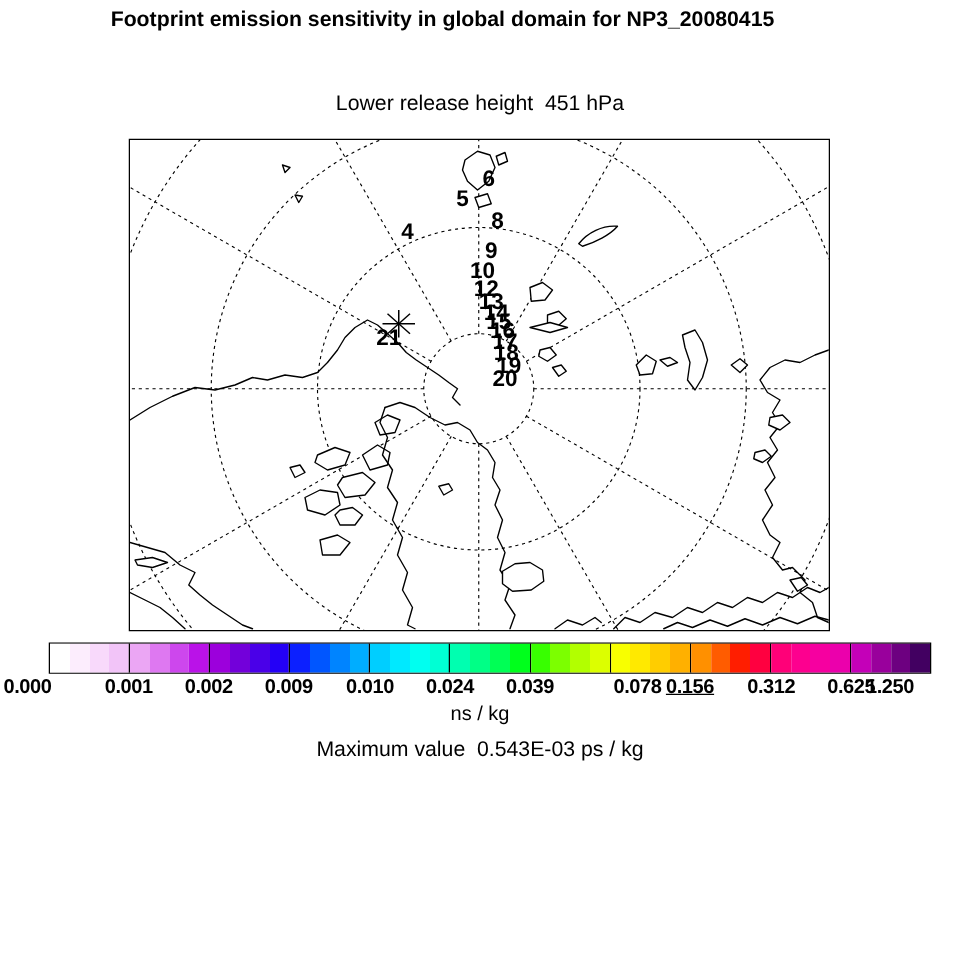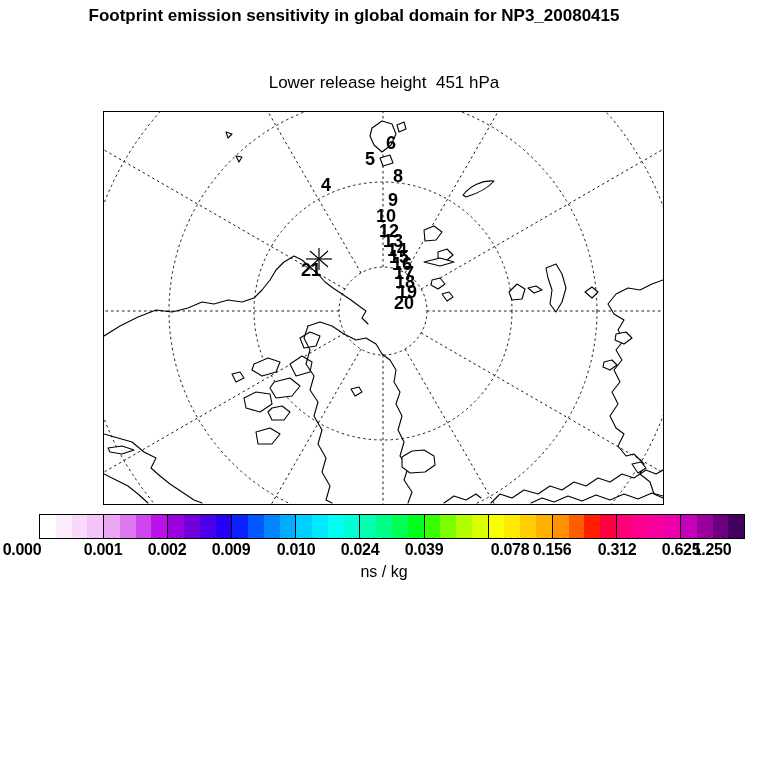--- a/index.html
+++ b/index.html
@@ -197,20 +197,21 @@
     </div>
   <div class="cblabels" id="cblabels">
       <span style="left: 22px;">0.000</span>
       <span style="left: 103px;">0.001</span>
       <span style="left: 167px;">0.002</span>
       <span style="left: 231px;">0.009</span>
       <span style="left: 296px;">0.010</span>
       <span style="left: 360px;">0.024</span>
       <span style="left: 424px;">0.039</span>
       <span style="left: 488px; margin-left: 22px;">0.078</span>
-      <span style="left: 552px;">0.156</span>
+      <span style="left: 552px; text-decoration: underline;">0.156</span>
       <span style="left: 617px; text-align: right;">0.312</span>
       <span style="left: 681px;">0.625</span>
       <span style="left: 712px; text-align: center;">1.250</span>
     </div>
   <div class="units">ns / kg</div>
+  <div class="maxv">Maximum value  0.543E-03 ps / kg</div>
 
 </div>
 
 </body></html>

